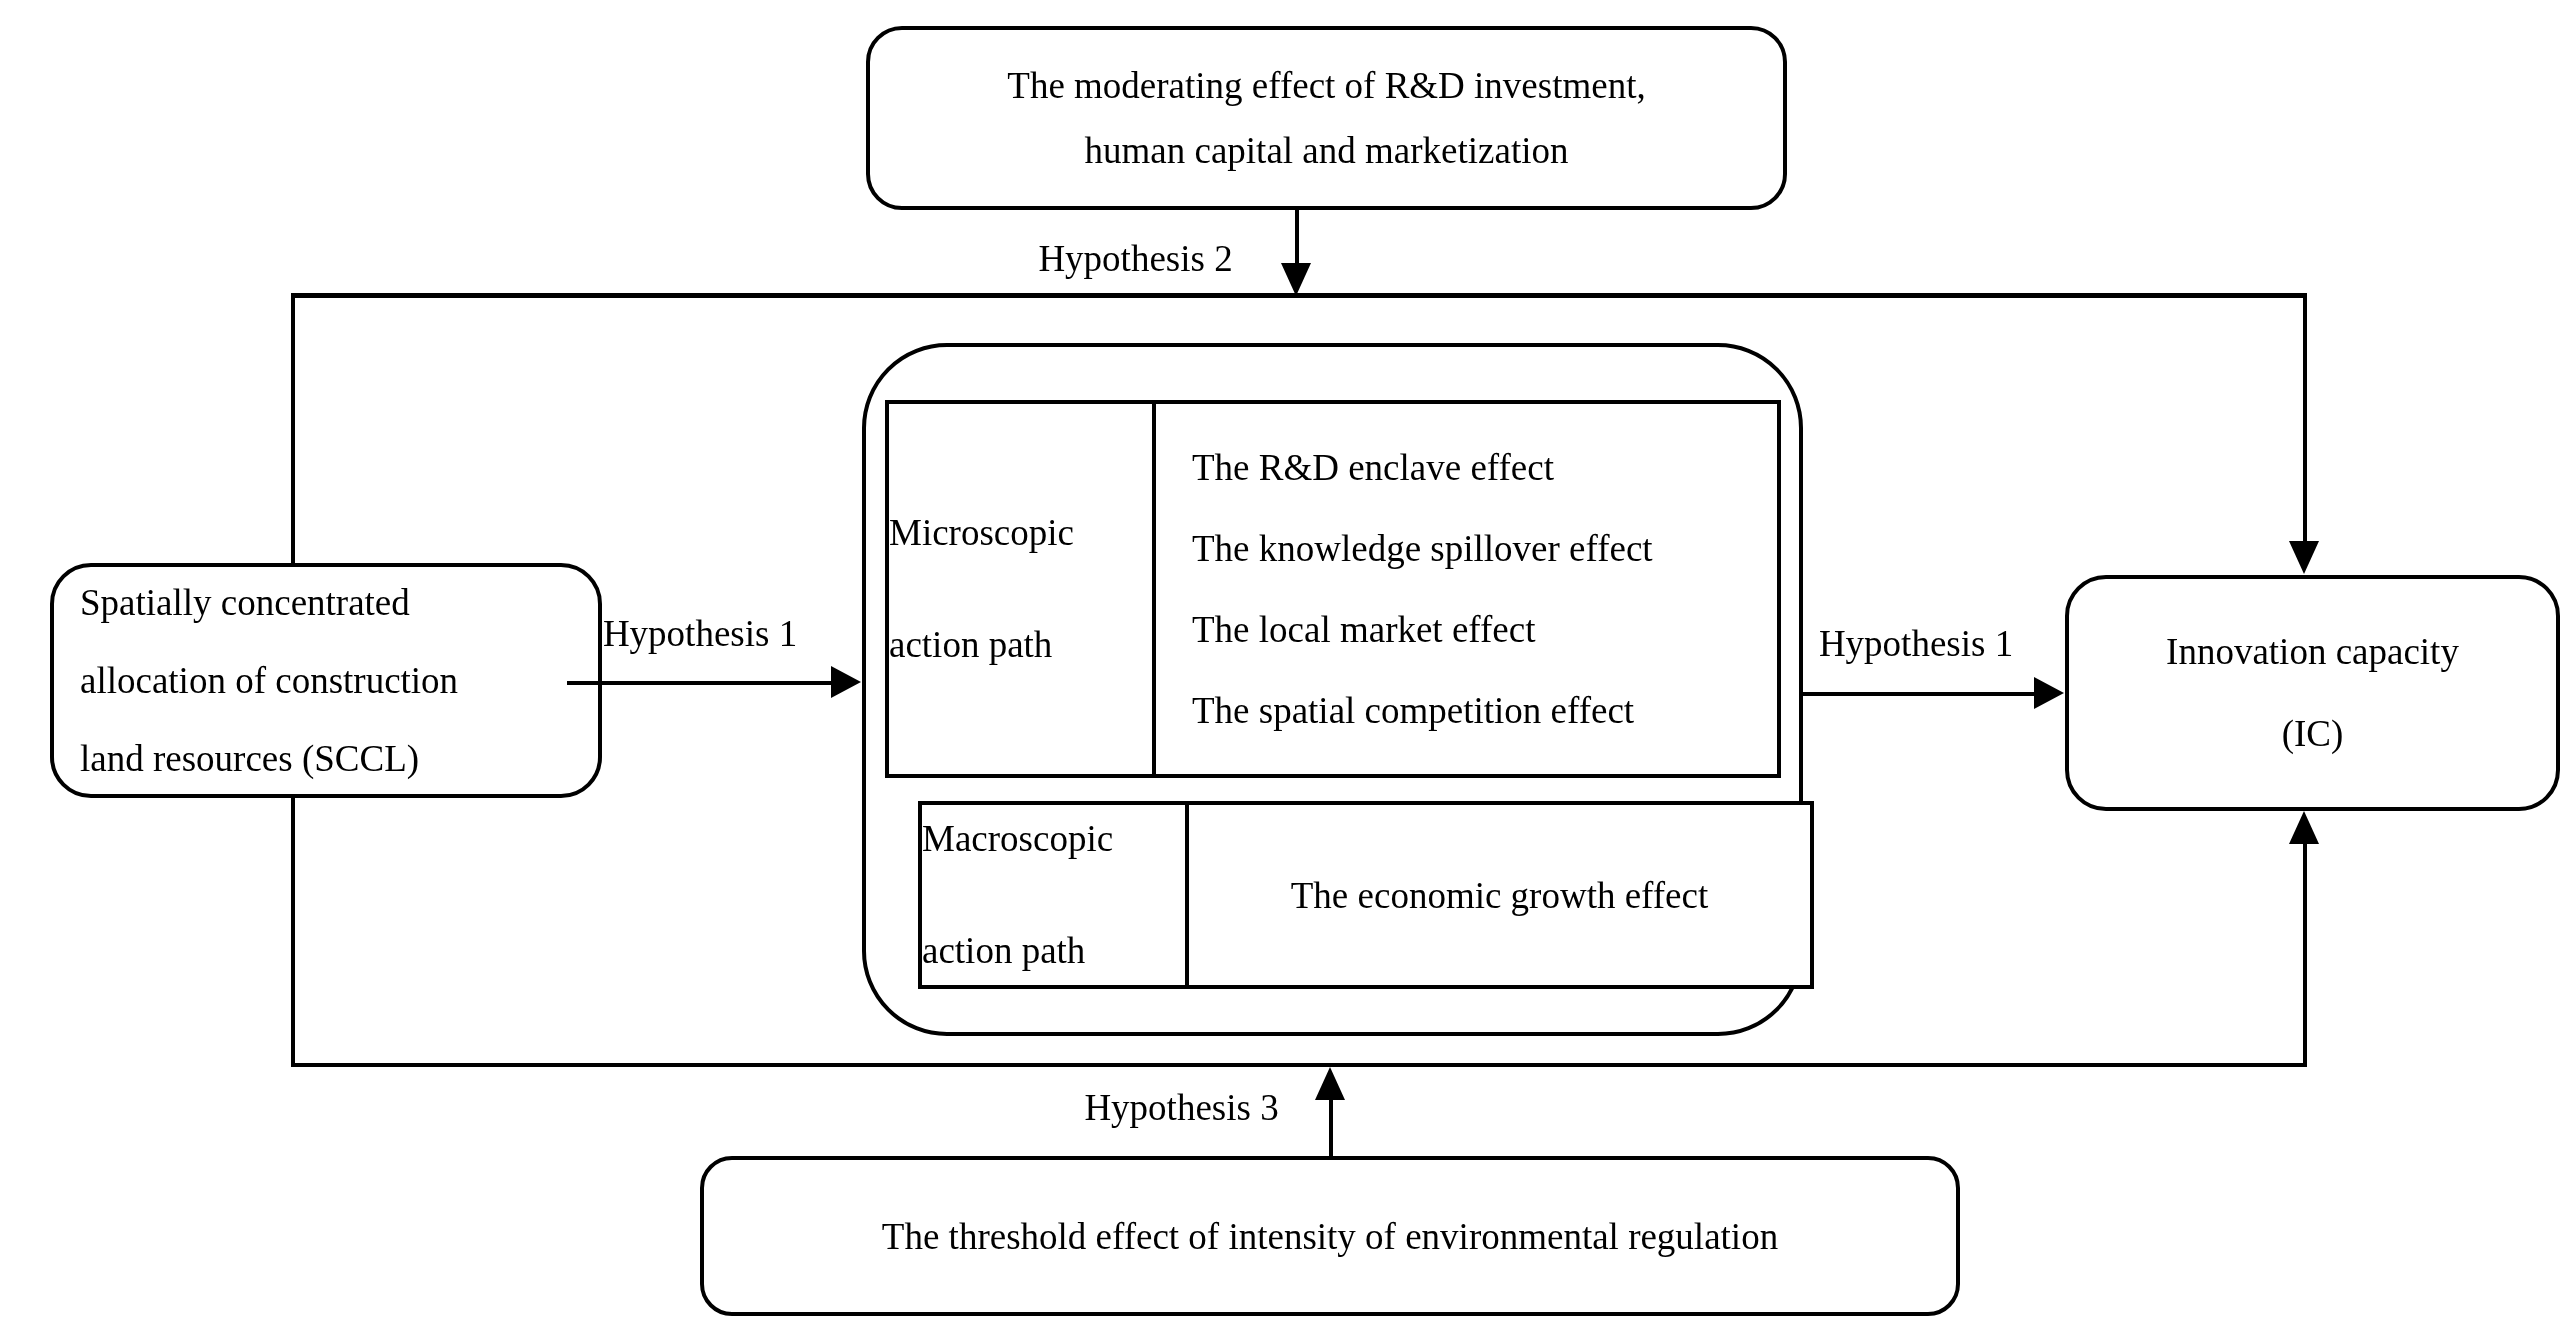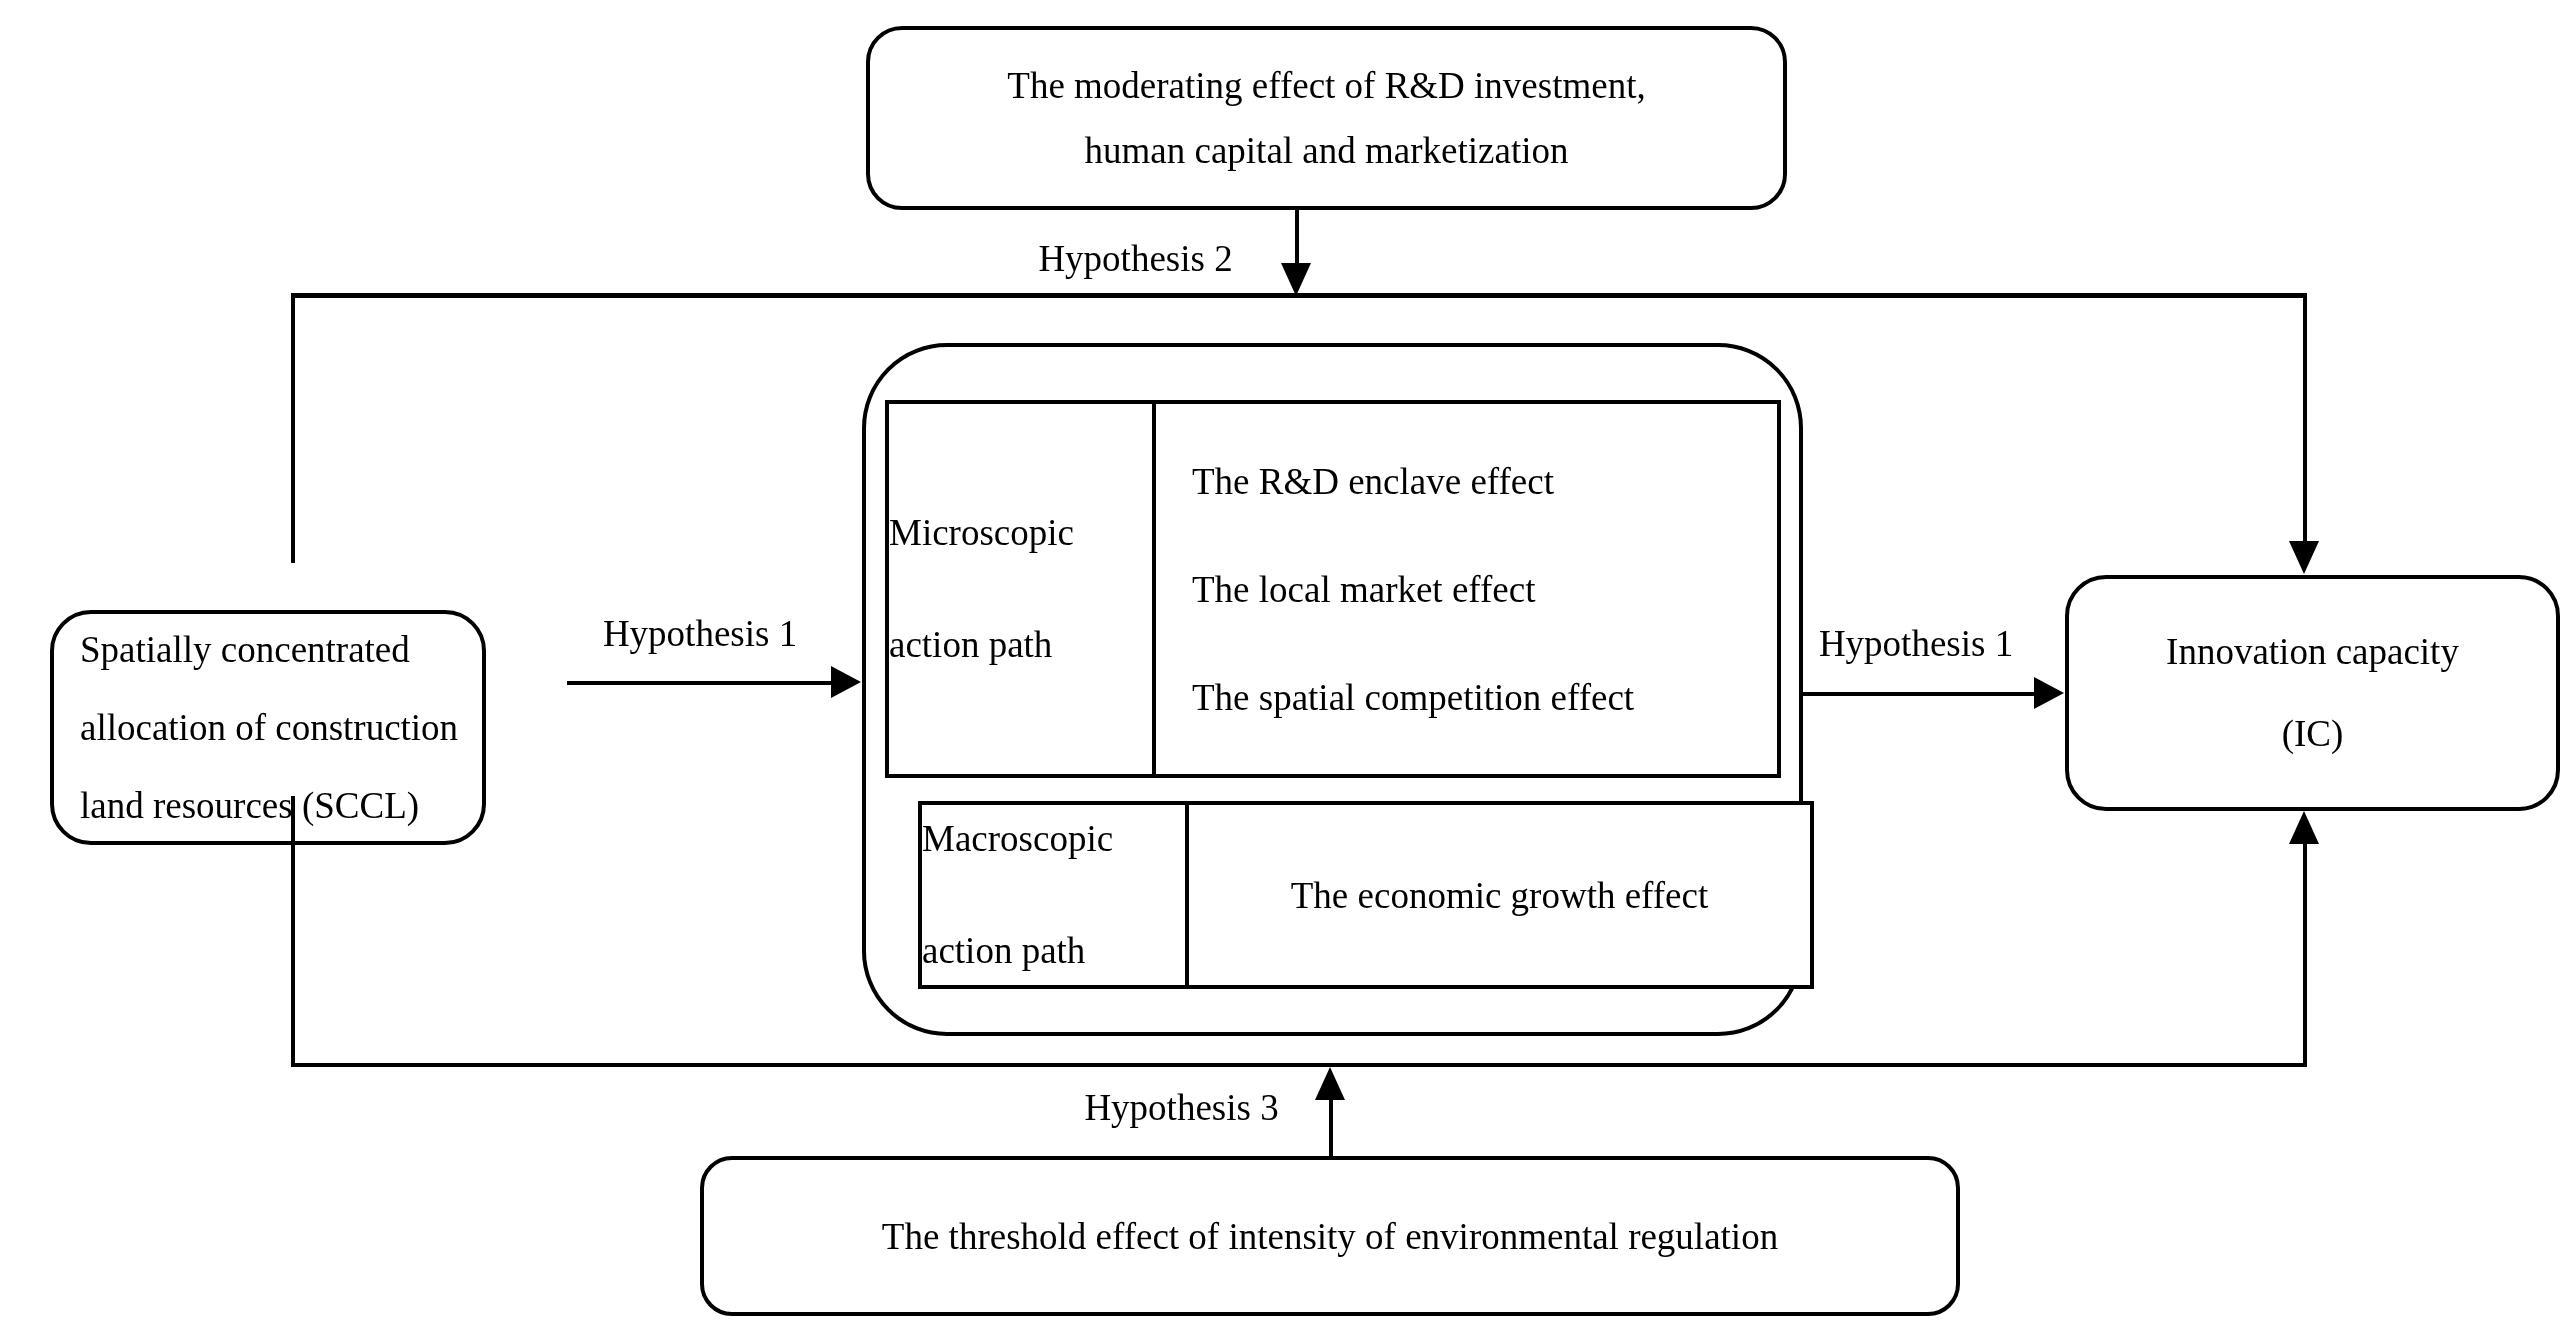--- a/index.html
+++ b/index.html
@@ -121,39 +121,40 @@
 
   <div class="line" style="left:1295px; top:209px; width:4.1px; height:58px;"></div>
   <div class="arrow-down" style="left:1281px; top:263px;"></div>
   <div class="hlabel" style="left:1004px; top:235px; width:263px;">Hypothesis 2</div>
 
   <div class="line" style="left:291px; top:293px; width:2016px; height:5.3px;"></div>
   <div class="line" style="left:291px; top:293px; width:4.1px; height:270px;"></div>
   <div class="line" style="left:2303px; top:293px; width:4.1px; height:250px;"></div>
   <div class="arrow-down" style="left:2289px; top:541px;"></div>
 
-  <div class="box left-text" style="left:50px; top:563px; width:436px; height:235px; border-radius:41px; padding-left:26px;margin-top:47px;">
+  <div class="box left-text" style="left:50px; top:563px; width:552px; height:235px; border-radius:41px; padding-left:26px;">
     <div class="bline" style="line-height:78px;">Spatially concentrated</div>
     <div class="bline" style="line-height:78px;">allocation of construction</div>
     <div class="bline" style="line-height:78px;">land resources (SCCL)</div>
   </div>
 
   <div class="line" style="left:567px; top:681px; width:265px; height:4.1px;"></div>
   <div class="arrow-right" style="left:831px; top:666px;"></div>
   <div class="hlabel" style="left:566px; top:610px; width:268px;">Hypothesis 1</div>
 
   <div class="box" style="left:862px; top:343px; width:941px; height:693px; border-radius:85px;"></div>
 
   <div class="ptable" style="left:885px; top:400px; width:896px; height:378px;">
     <div class="hcell">
       <div class="bline">Microscopic</div>
       <div class="bline">action path</div>
     </div>
     <div class="ecell">
       <div class="bline">The R&amp;D enclave effect</div>
+      <div class="bline">The knowledge spillover effect</div>
       <div class="bline">The local market effect</div>
       <div class="bline">The spatial competition effect</div>
     </div>
   </div>
 
   <div class="ptable" style="left:918px; top:801px; width:896px; height:188px;">
     <div class="hcell">
       <div class="bline">Macroscopic</div>
       <div class="bline">action path</div>
     </div>

